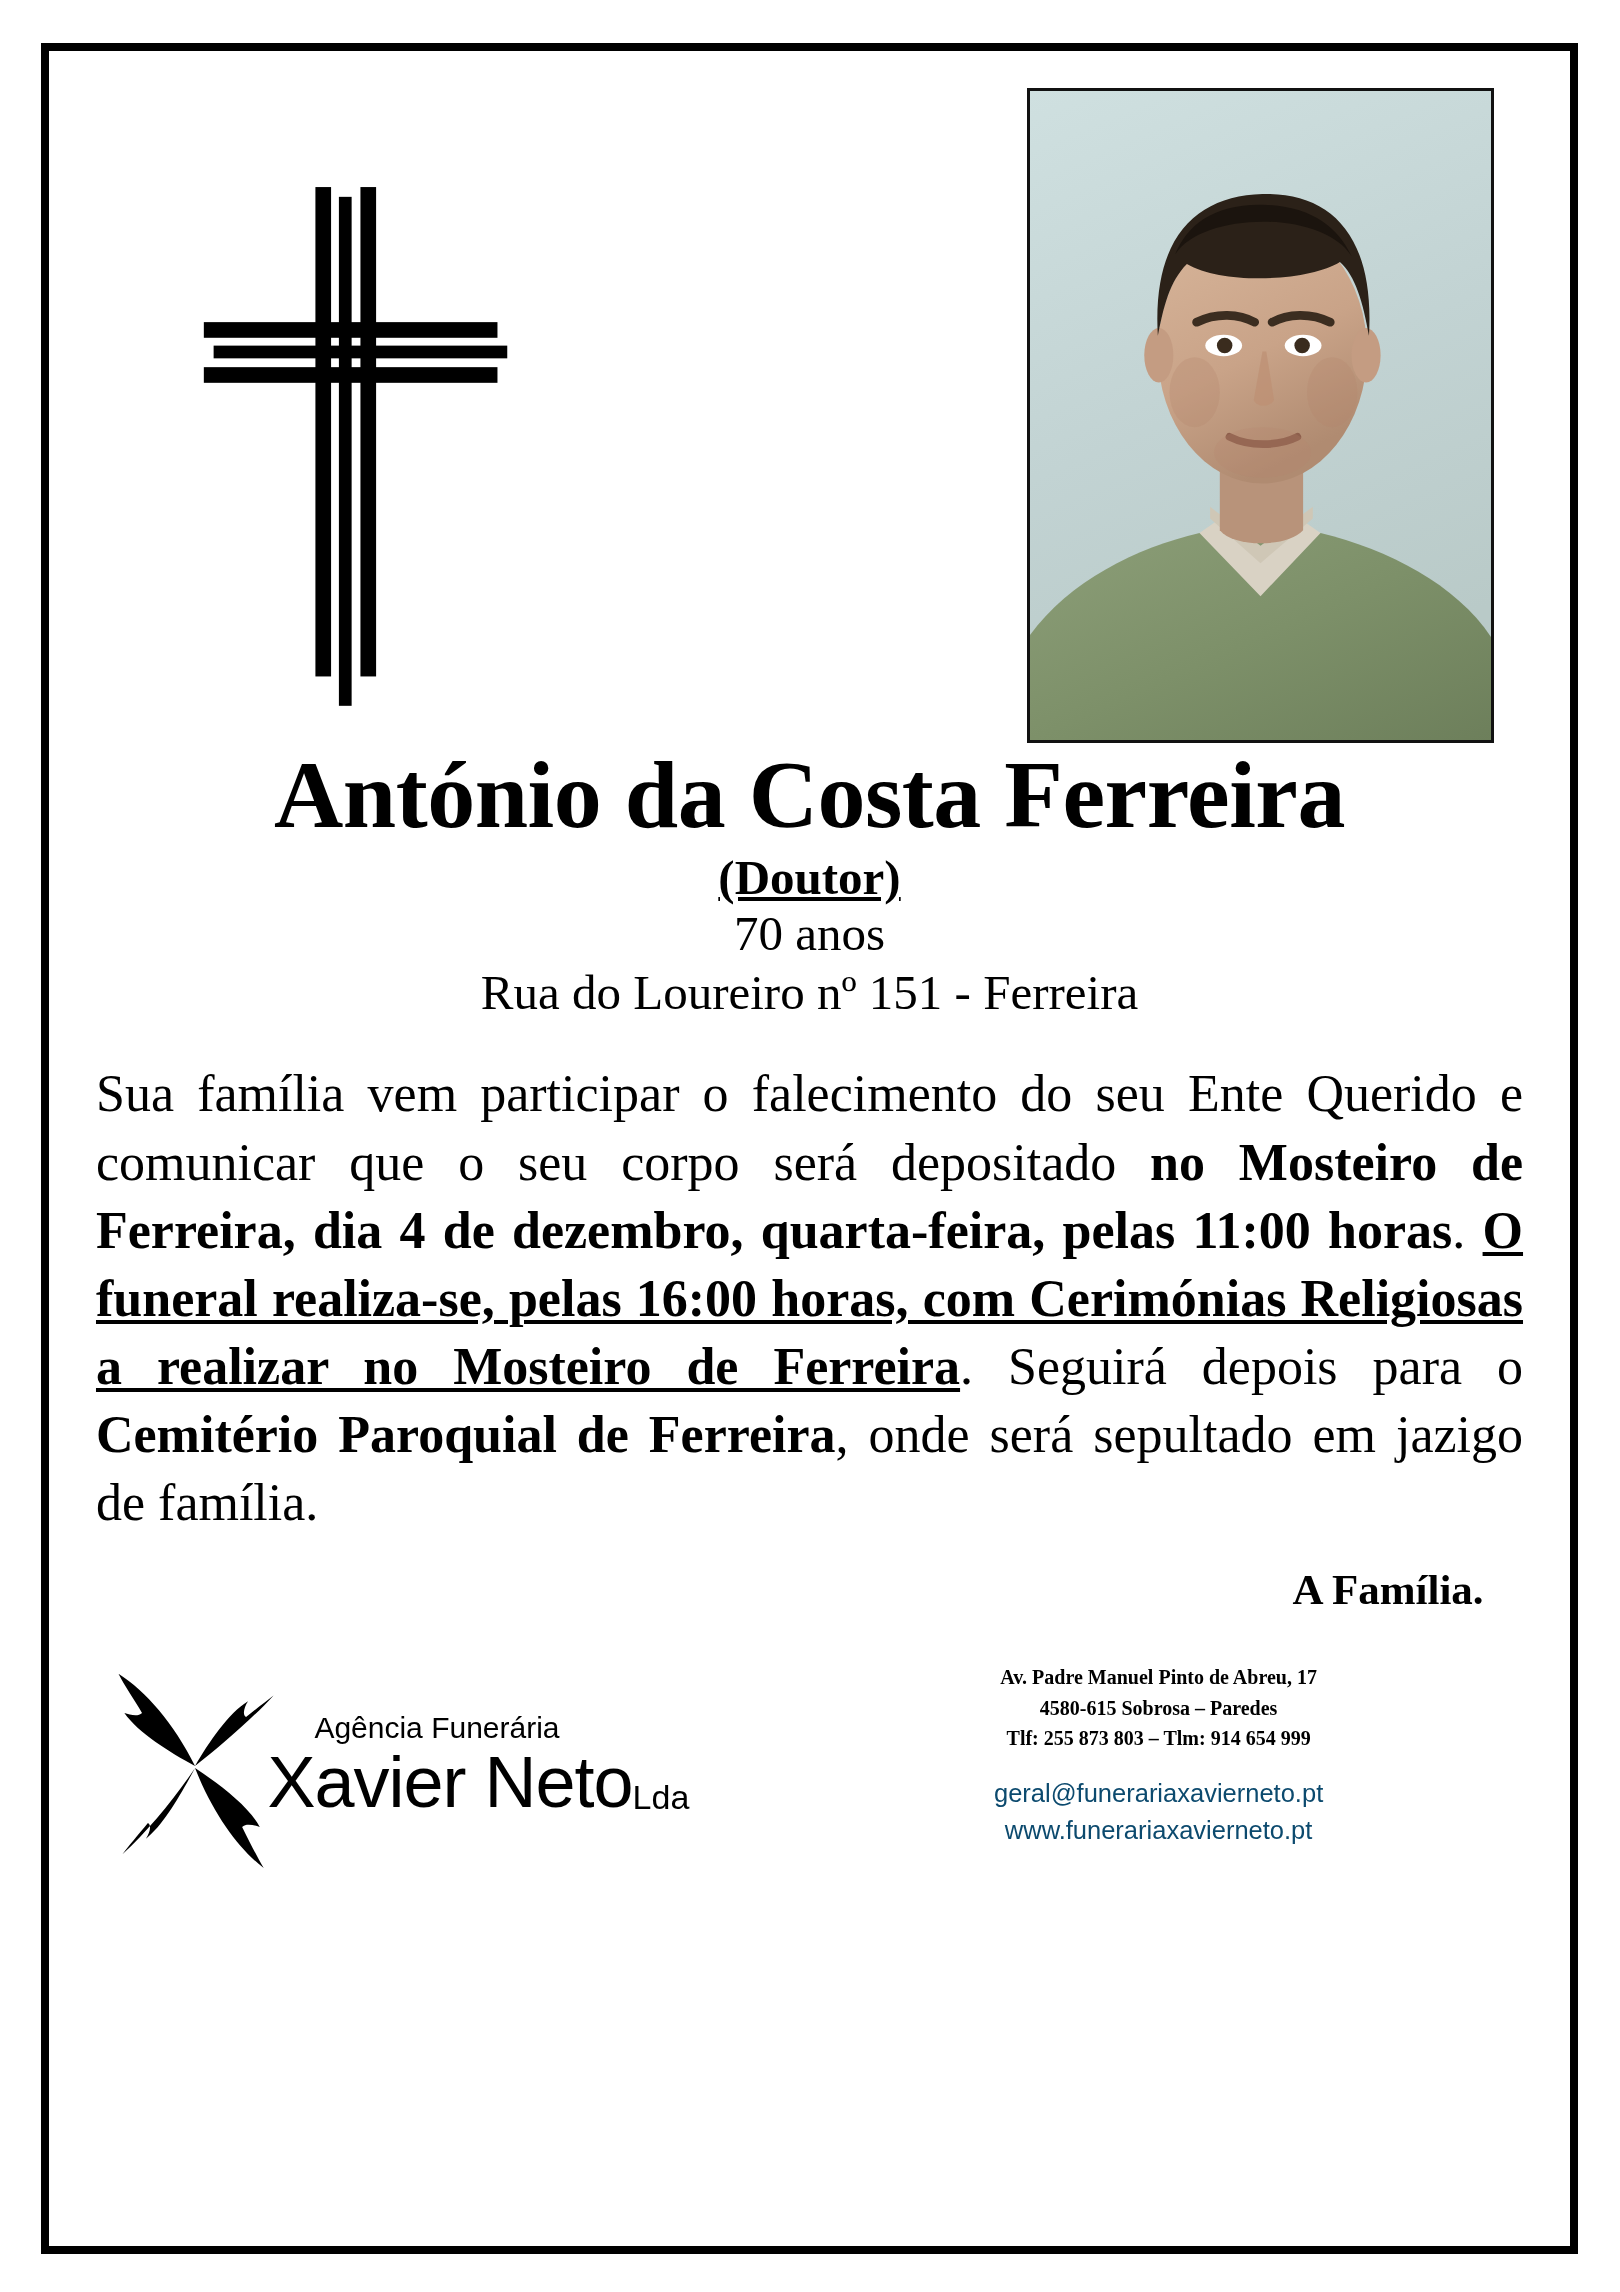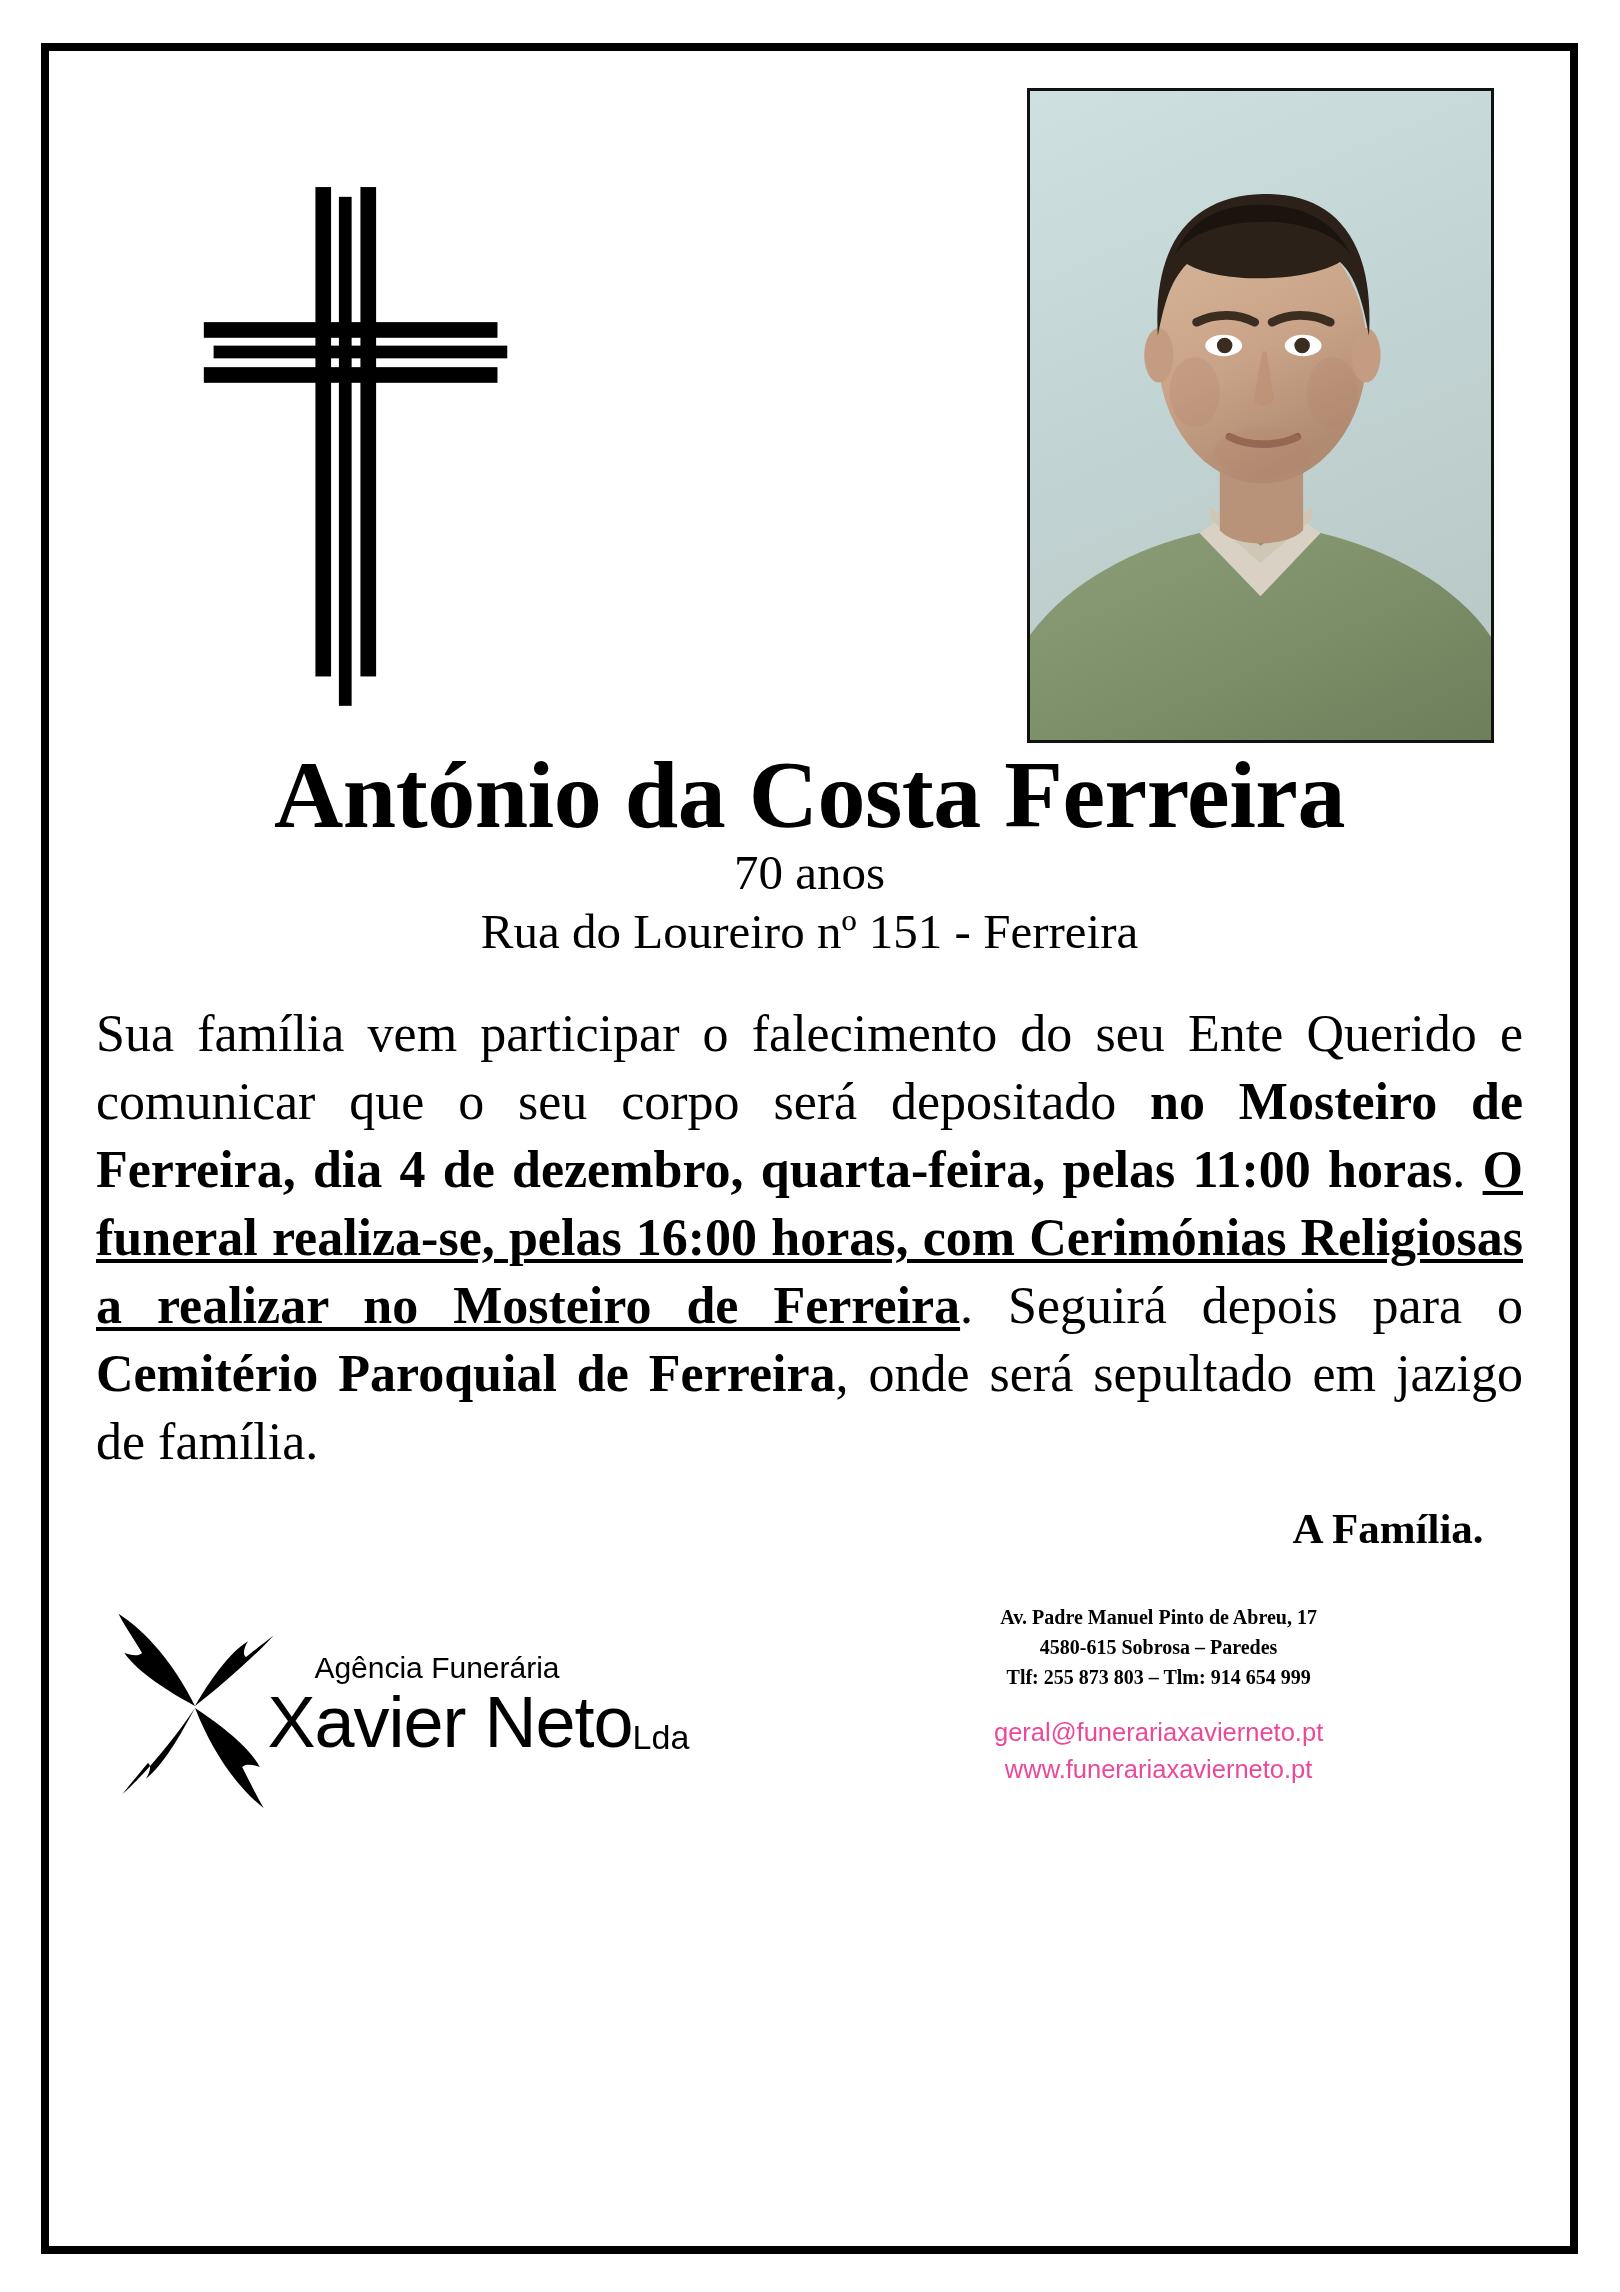--- a/index.html
+++ b/index.html
@@ -209,21 +209,21 @@
     font-weight: 700;
     font-size: 20px;
     line-height: 1.52;
   }
   .contact-sans {
     margin-top: 21.6px;
     font-family: "Liberation Sans", "DejaVu Sans", sans-serif;
     font-weight: 400;
     font-size: 25.5px;
     line-height: 1.45;
-    color: #ec4899;
+    color: #0c4a6e;
   }
 </style>
 </head>
 <body>
 
 <div id="page">
   <div id="frame-outer">
     <div id="frame-inner">
 
       <div class="top-zone">
@@ -295,20 +295,21 @@
             <ellipse cx="170" cy="310" rx="26" ry="36" fill="#b5866c" opacity="0.28"></ellipse>
             <ellipse cx="312" cy="310" rx="26" ry="36" fill="#b5866c" opacity="0.28"></ellipse>
 
             <ellipse cx="240" cy="372" rx="50" ry="26" fill="#b5866c" opacity="0.22"></ellipse>
           </svg>
         </div>
       </div>
 
       <div class="name-block">
         <div class="deceased-name">António da Costa Ferreira</div>
+        <div class="honorific">(Doutor)</div>
         <div class="age">70 anos</div>
         <div class="address">Rua do Loureiro nº 151 - Ferreira</div>
       </div>
 
       <p class="body-text"><span>Sua família vem participar o falecimento do seu Ente Querido e comunicar que o seu corpo será depositado </span><b>no Mosteiro de Ferreira, dia 4 de dezembro, quarta-feira, pelas 11:00 horas</b><span>. </span><b><u class="ul">O funeral realiza-se, pelas 16:00 horas, com Cerimónias Religiosas a realizar no Mosteiro de Ferreira</u></b><span>. Seguirá depois para o </span><b>Cemitério Paroquial de Ferreira</b><span>, onde será sepultado em jazigo de família.</span></p>
 
 
       <div class="family-sign">A Família.</div>
 
       <div class="footer">

